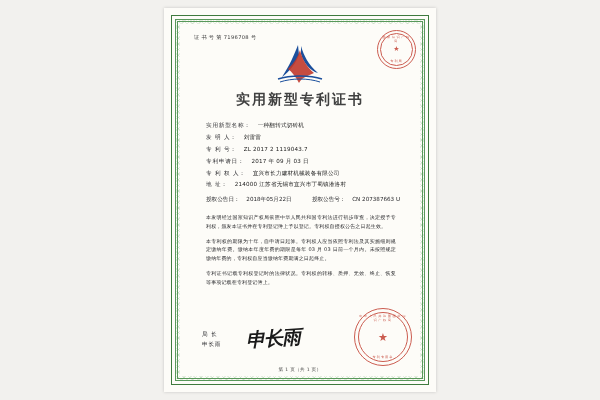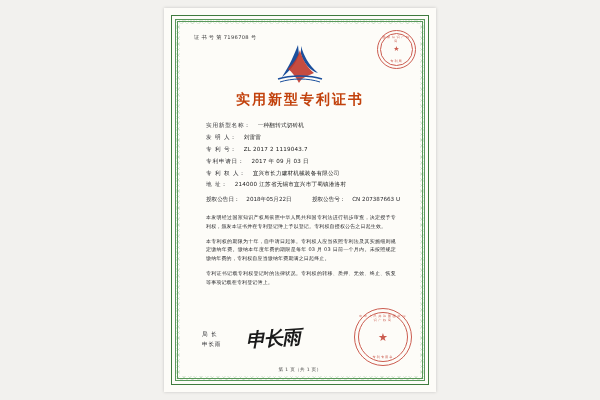--- a/index.html
+++ b/index.html
@@ -79,21 +79,21 @@
     transform: translateX(-50%);
     top: 0;
     width: 64px;
     height: 44px;
   }
   .title {
     text-align: center;
     font-family: "DejaVu Sans", sans-serif;
     font-size: 14px;
     font-weight: bold;
-    color: #c2410c;
+    color: #404040;
     letter-spacing: 2px;
     margin-top: 2px;
   }
   .fields {
     margin-top: 13px;
     padding-left: 14px;
     padding-right: 10px;
   }
   .field-row {
     display: flex;

